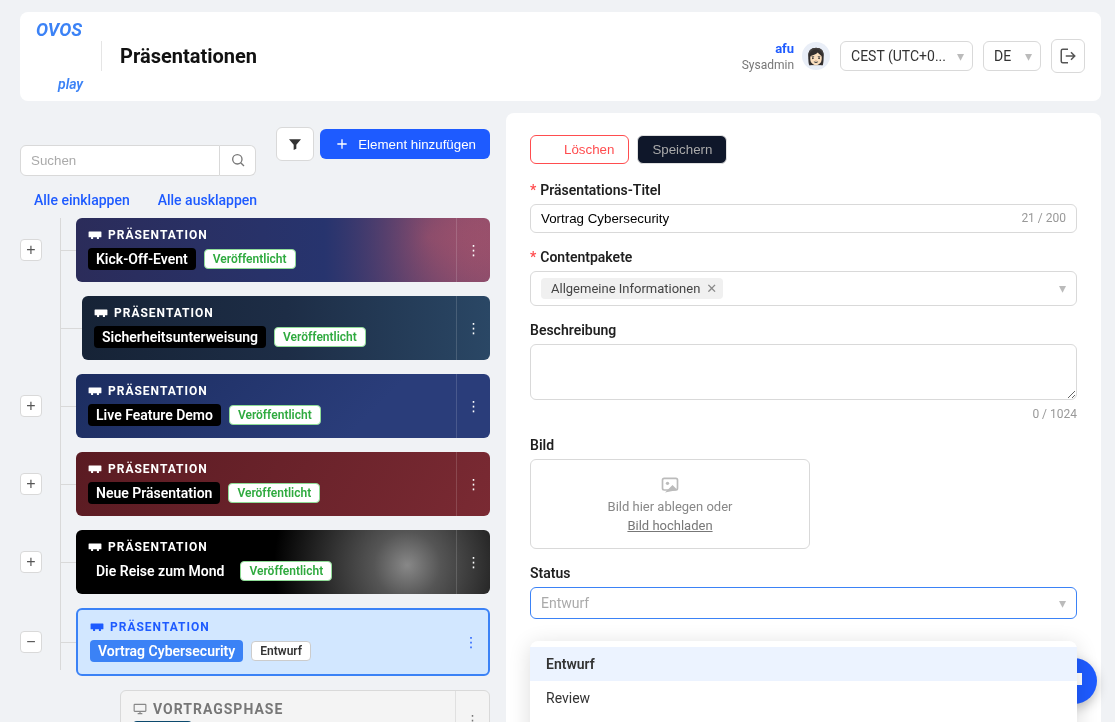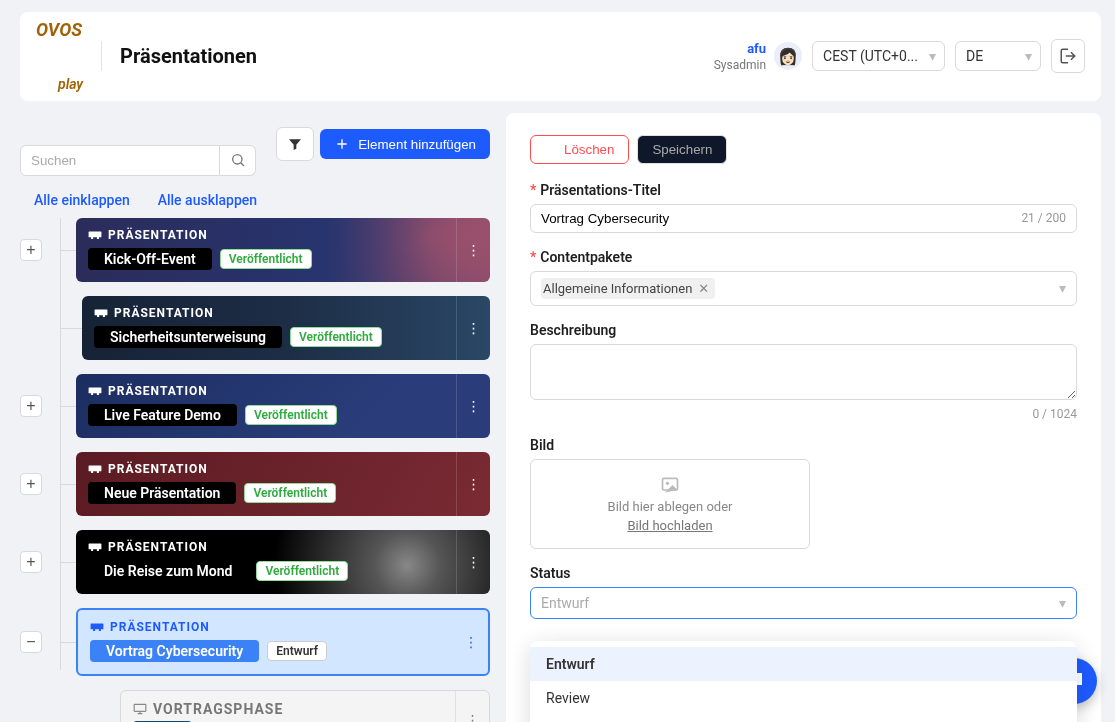--- a/index.html
+++ b/index.html
@@ -18,21 +18,21 @@
   .topbar {
     background: #fff;
     border-radius: 8px;
     margin: 12px 14px 12px 20px;
     padding: 10px 16px;
     display: flex;
     align-items: center;
     justify-content: space-between;
   }
   .top-left { display: flex; align-items: center; gap: 18px; }
-  .logo { font-weight: 700; color: #a16207; font-style: italic; line-height: 0.9; font-size: 18px;}
+  .logo { font-weight: 700; color: #3b82f6; font-style: italic; line-height: 0.9; font-size: 18px;}
   .logo .p { font-size: 14px; font-weight:600; margin-left:22px;margin-top:40px;}
   .divider-v { width: 1px; height: 30px; background: #e5e5e5; }
   .page-title { font-size: 20px; font-weight: 700; color:#111; }
   .top-right { display: flex; align-items: center; gap: 10px; }
   .user-block { display:flex; align-items:center; gap:8px; text-align:right;}
   .user-block .u-name { color:#1e5bff; font-weight:700; font-size:13px; display:block;}
   .user-block .u-role { color:#777; font-size:12px; }
   .avatar { width:28px; height:28px; border-radius:50%; background:#e9eef7; display:flex; align-items:center; justify-content:center; font-size:16px;}
   .sel {
     border:1px solid #d9d9d9; border-radius:6px; padding:6px 26px 6px 10px; position:relative; background:#fff; color:#333;
@@ -69,21 +69,21 @@
   .row .plus{width:22px;height:22px;border:1px solid #d9d9d9;border-radius:4px;display:flex;align-items:center;justify-content:center;background:#fff;color:#555;font-size:16px;align-self:center;margin-right:6px; position:relative; z-index:2;}
   .row .spacer{width:28px; margin-right:6px;}
   .connector-h{position:absolute;left:40px;width:28px;height:1px;background:#d9d9d9;top:50%;}
   .card{
     flex:1;border-radius:6px;padding:10px 12px 12px 12px;display:flex;flex-direction:column;gap:6px;
     background-size:cover;background-position:center; position:relative;margin-left:28px;
   }
   .card.dark{ color:#fff; }
   .card .label-row{display:flex;align-items:center;gap:6px;font-size:12px;letter-spacing:1px;font-weight:700;}
   .card .title-row{display:flex;align-items:center;gap:8px;}
-  .card .title-chip{background:rgba(0,0,0,0.55);color:#fff;padding:3px 16px;border-radius:4px;font-weight:600;}
+  .card .title-chip{background:rgba(0,0,0,0.55);color:#fff;padding:3px 8px;border-radius:4px;font-weight:600;}
   .card.dark .title-chip{background:#000;}
   .status-chip{border-radius:4px;padding:2px 8px;font-size:12px;font-weight:600;background:#fff;}
   .status-chip.pub{color:#2faa3f;border:1px solid #8edc96;}
   .status-chip.draft{color:#333;border:1px solid #ccc;}
   .dots-btn{position:absolute;right:0;top:0;bottom:0;width:34px;display:flex;align-items:center;justify-content:center;color:inherit;border-left:1px solid rgba(255,255,255,0.15);}
   .card.selected{background:#d2e7ff;border:2px solid #3b82f6;color:#1e5bff;}
   .card.selected .title-chip{background:#3b82f6;color:#fff;}
   .card.selected .label-row{color:#1e5bff;}
   .card.selected .dots-btn{color:#1e5bff;border-left:none;}
   
@@ -104,21 +104,21 @@
   
   .panel-header{display:flex;justify-content:space-between;align-items:center;margin-bottom:18px;}
   .panel-title{font-size:22px;font-weight:700;}
   .btn{border-radius:6px;padding:6px 14px;border:1px solid transparent;}
   .btn.danger{border-color:#ff4d4f;color:#ff4d4f;background:#fff;font-weight:500;padding-left:33px;}
   .btn.disabled{background:#0f172a;color:#aaa;border-color:#e0e0e0;}
   .form-label{font-weight:600;margin-bottom:6px;display:flex;gap:4px;align-items:center;}
   .form-label .req{color:#ff4d4f;}
   .field-row{display:flex;align-items:center;border:1px solid #d9d9d9;border-radius:6px;padding:6px 10px;justify-content:space-between;}
   .count{color:#999;font-size:12px;}
-  .tag{background:#f0f0f0;border-radius:4px;padding:3px 6px 3px 2px;display:inline-flex;align-items:center;gap:6px;color:#444;font-size:13px;}
+  .tag{background:#f0f0f0;border-radius:4px;padding:3px 6px 3px 10px;display:inline-flex;align-items:center;gap:6px;color:#444;font-size:13px;}
   .tag .x{color:#888;}
   .group{margin-bottom:16px;}
   .ta{width:100%;border:1px solid #d9d9d9;border-radius:6px;height:56px;resize:vertical;}
   .ta-count{text-align:right;color:#999;font-size:12px;margin-top:4px;}
   .uploader{width:280px;height:90px;border:1px solid #d9d9d9;border-radius:6px;display:flex;flex-direction:column;align-items:center;justify-content:center;gap:4px;color:#888;font-size:13px;}
   .uploader .uplink{text-decoration:underline;color:#777;}
 
   .select-box{border:1px solid #3b82f6;border-radius:6px;padding:7px 10px;color:#aaa;position:relative;}
   .select-box .chev{position:absolute;right:10px;top:50%;transform:translateY(-50%);color:#bbb;}
   .dropdown{position:absolute;left:24px;right:24px;margin-top:6px;background:#fff;border-radius:8px;box-shadow:0 4px 22px rgba(0,0,0,0.14);padding:6px 0;z-index:50;}
@@ -144,21 +144,21 @@
       <div>
         <span class="u-name">afu</span>
         <span class="u-role">Sysadmin</span>
       </div>
       <div class="avatar">👩🏻</div>
     </div>
     <div class="sel small">
       <span>CEST (UTC+0...</span>
       <span class="chev">▾</span>
     </div>
-    <div class="sel" style="width:86px">
+    <div class="sel" style="width:58px">
       <span>DE</span>
       <span class="chev">▾</span>
     </div>
     <div class="icon-btn">
       <svg class="svg-icon" width="18" height="18" viewBox="0 0 24 24" fill="none" stroke="#555" stroke-width="2">
           <path d="M16 17l5-5-5-5M21 12H9M12 3H5a2 2 0 0 0-2 2v14a2 2 0 0 0 2 2h7"></path>
         </svg>
     </div>
   </div>
 </div>

